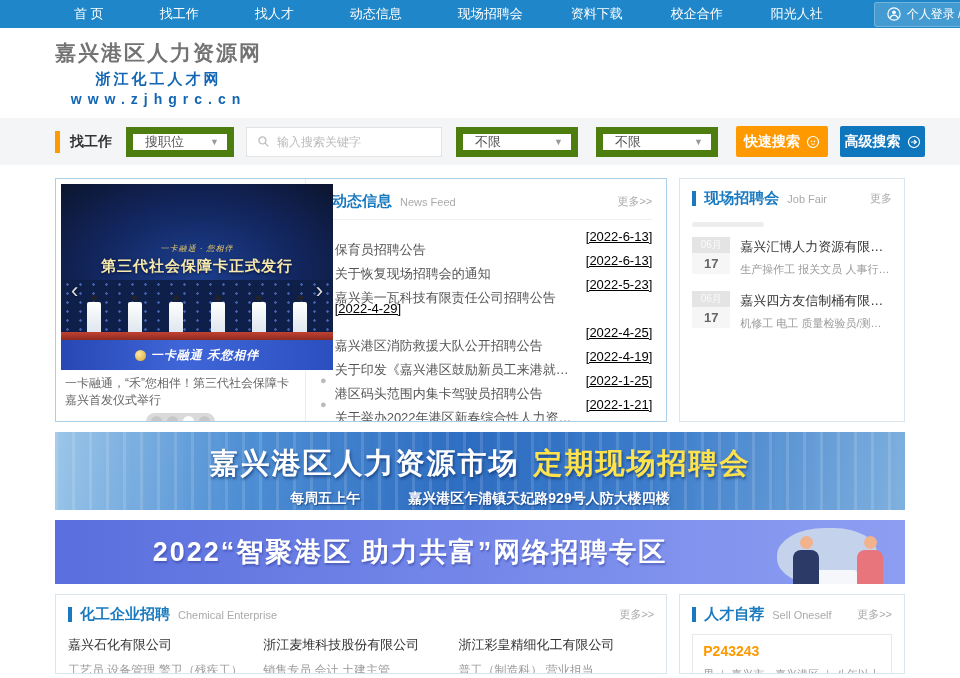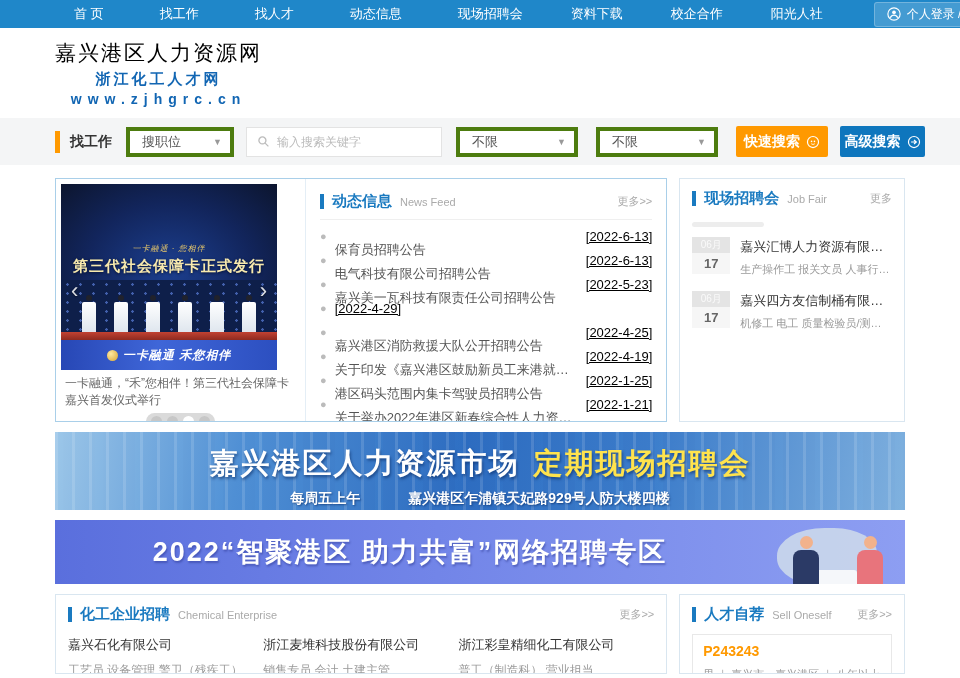--- a/index.html
+++ b/index.html
@@ -11,29 +11,29 @@
   .topbar .nav-items { display:flex; align-items:center; gap:0; flex:1; }
   .topbar .nav-item { color:#fff; font-size:13px; padding:0 9px; margin-right:38px; cursor:pointer; white-space:nowrap; }
   .topbar .nav-item:nth-child(n+5){ margin-right:30px; }
   .top-btn { display:flex; align-items:center; gap:6px; background:rgba(255,255,255,.17); border:1px solid rgba(255,255,255,.25);
              border-radius:3px; color:#fff; font-size:12px; padding:3px 12px; margin-left:12px; cursor:pointer; white-space:nowrap; }
   .top-btn svg { width:14px; height:14px; }
 
   
   .header { height:90px; background:#fff; display:flex; align-items:center; }
   .logo { margin-left:55px; text-align:center; }
-  .logo .l1 { font-size:21px; font-weight:normal; color:#000000; letter-spacing:2px; }
+  .logo .l1 { font-size:21px; font-weight:bold; color:#737373; letter-spacing:2px; }
   .logo .l2 { font-size:15px; font-weight:bold; color:#1266b3; letter-spacing:3px; margin-top:3px; }
   .logo .l3 { font-size:14px; font-weight:bold; color:#1266b3; letter-spacing:6px; margin-top:2px; }
 
   
   .searchbar { height:47px; background:#f4f5f6; display:flex; align-items:center; padding-left:55px; }
   .search-label { display:flex; align-items:center; font-size:14px; color:#333; font-weight:bold; margin-right:14px; }
   .search-label .orange-bar { width:5px; height:22px; background:#ff9900; margin-right:10px; }
-  .sel { position:relative; background:#fff; border:4px solid #4d7c0f; height:30px; display:flex; align-items:center;
+  .sel { position:relative; background:#fff; border:7px solid #4d7c0f; height:30px; display:flex; align-items:center;
          font-size:13px; color:#555; padding:0 8px 0 12px; cursor:pointer; }
   .sel .caret { margin-left:auto; color:#999; font-size:9px; padding-left:10px; }
   .sel.cat { width:108px; margin-right:12px; }
   .sel.f1,.sel.f2 { width:122px; margin-right:18px; }
   .search-input-wrap { background:#fff; border:1px solid #e3e3e3; height:30px; width:196px; display:flex; align-items:center;
          padding:0 10px; margin-right:14px; }
   .search-input-wrap svg { width:13px; height:13px; margin-right:7px; flex:none; }
   .search-input-wrap input { border:none; outline:none; font-size:12px; color:#555; width:100%; background:transparent;
          font-family:inherit; }
   .search-input-wrap input::placeholder { color:#bbb; }
@@ -51,21 +51,21 @@
 
   .sec-head { display:flex; align-items:center; padding:10px 12px 8px; }
   .sec-head .bar { width:4px; height:15px; background:#1a7ac0; margin-right:8px; }
   .sec-head .t { color:#1a7ac0; font-size:15px; font-weight:bold; }
   .sec-head .sub { color:#aaa; font-size:11px; margin-left:8px; }
   .sec-head .more { margin-left:auto; color:#aaa; font-size:11px; cursor:pointer; }
 
   
   .main-left { width:613px; height:244px; display:flex; overflow:hidden; }
   .carousel { width:250px; border-right:1px solid #e4eef6; padding:5px; position:relative; }
-  .slide { width:216px; height:186px; position:relative; overflow:hidden; background:#6d28d9; }
+  .slide { width:272px; height:186px; position:relative; overflow:hidden; background:#6d28d9; }
   .stage-top { height:96px; background:radial-gradient(ellipse at 50% 90%, #1c3f8f 0%, #12255c 55%, #0c152e 100%);
         display:flex; flex-direction:column; align-items:center; justify-content:flex-end; padding-bottom:4px; }
   .stage-tag { color:#e8c86a; font-size:8px; letter-spacing:1px; margin-bottom:3px; font-style:italic; }
   .stage-title { color:#f7e9ad; font-size:15px; font-weight:bold; letter-spacing:1px; text-shadow:0 1px 3px #061030; white-space:nowrap; }
   .stage-mid { height:52px; background:#0e1f4a;
         background-image:radial-gradient(circle, rgba(110,150,255,.55) 1px, transparent 1.5px); background-size:13px 9px;
         display:flex; align-items:flex-end; justify-content:space-around; padding:0 12px; }
   .figure { width:16px; display:flex; flex-direction:column; align-items:center; }
   .figure .head { width:6px; height:6px; border-radius:50%; background:#20222c; margin-bottom:1px; }
   .figure .podium { width:14px; height:30px; background:linear-gradient(180deg,#ffffff,#dfe6ee); border-radius:2px 2px 0 0; }
@@ -280,21 +280,21 @@
           <span class="more">更多&gt;&gt;</span>
         </div>
         <ul>
           <li>
               <span class="dot">●</span>
               <span class="txt">保育员招聘公告</span>
               <span class="date">[2022-6-13]</span>
             </li>
           <li>
               <span class="dot">●</span>
-              <span class="txt">电气科技有限公司招聘公告</span>
+              <span class="txt">关于恢复现场招聘会的通知</span>
               <span class="date">[2022-6-13]</span>
             </li>
           <li>
               <span class="dot">●</span>
               <span class="txt">嘉兴美一瓦科技有限责任公司招聘公告</span>
               <span class="date">[2022-5-23]</span>
             </li>
           <li class="hover">
               <span class="dot">●</span>
               <span class="date">[2022-4-29]</span>

